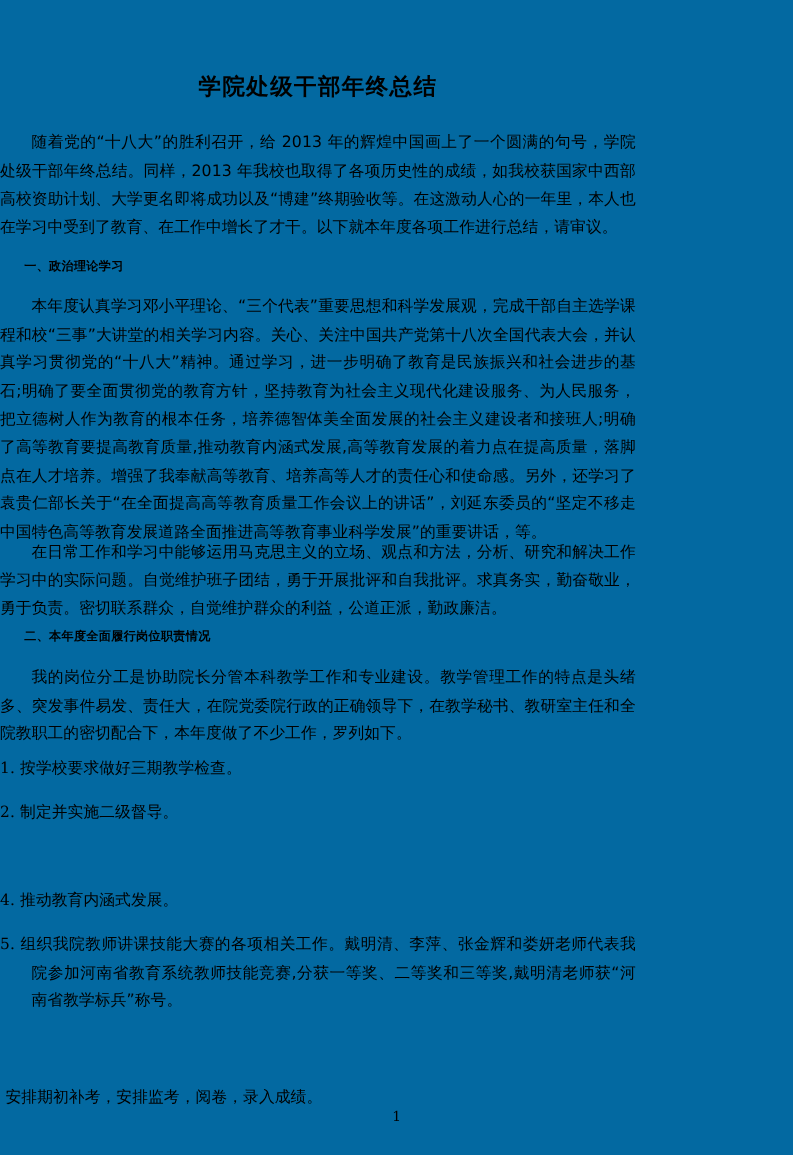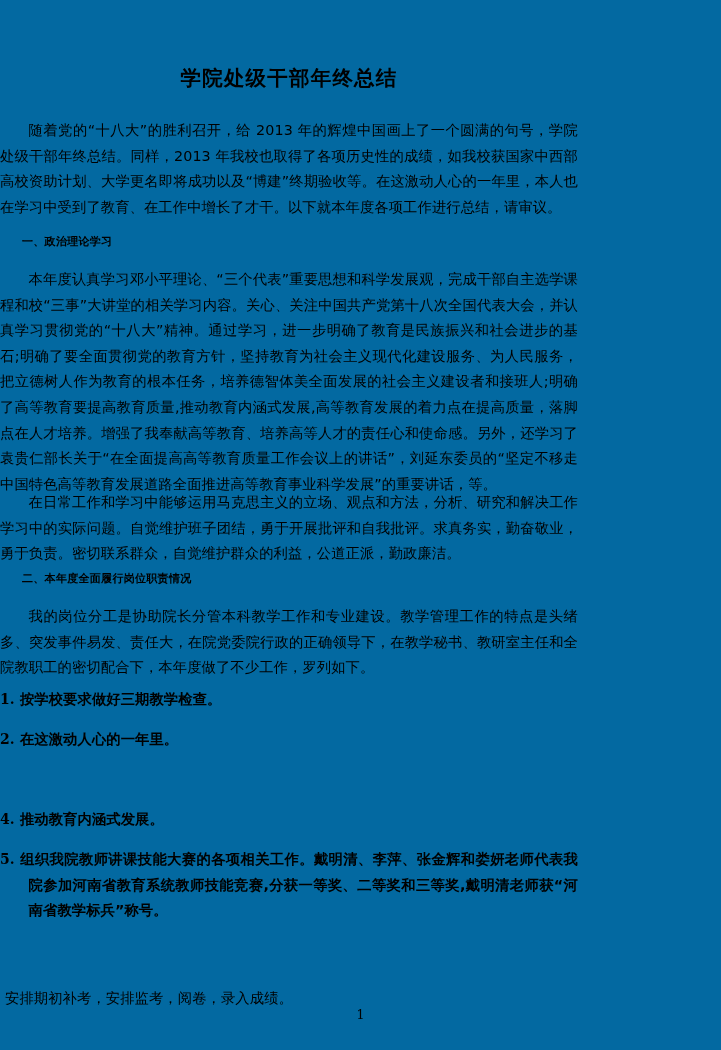--- a/index.html
+++ b/index.html
@@ -60,21 +60,20 @@
   }
   .listitem {
     position: absolute;
     width: 578px;
     font-size: 14.3px;
     line-height: 25.6px;
     margin: 0;
     text-align: justify;
     text-justify: inter-ideograph;
     letter-spacing: 0.1px;
-    font-weight: bold;
   }
   .listitem .marker {
     font-family: "DejaVu Serif", "Liberation Serif", serif;
     font-size: 14px;
   }
   .listitem .li-body {
     display: inline;
   }
   .li-indent { padding-left: 2em; display: block; text-indent: -2em; }
   .page-number {
@@ -110,21 +109,21 @@
   <div class="listitem" style="top:687px;">
     <span class="li-indent">
       <span class="marker">1.</span>
       <span class="li-body">按学校要求做好三期教学检查。</span>
     </span>
   </div>
 
   <div class="listitem" style="top:727px;">
     <span class="li-indent">
       <span class="marker">2.</span>
-      <span class="li-body">在这激动人心的一年里。</span>
+      <span class="li-body">制定并实施二级督导。</span>
     </span>
   </div>
 
 
   <div class="listitem" style="top:807px;">
     <span class="li-indent">
       <span class="marker">4.</span>
       <span class="li-body">推动教育内涵式发展。</span>
     </span>
   </div>

